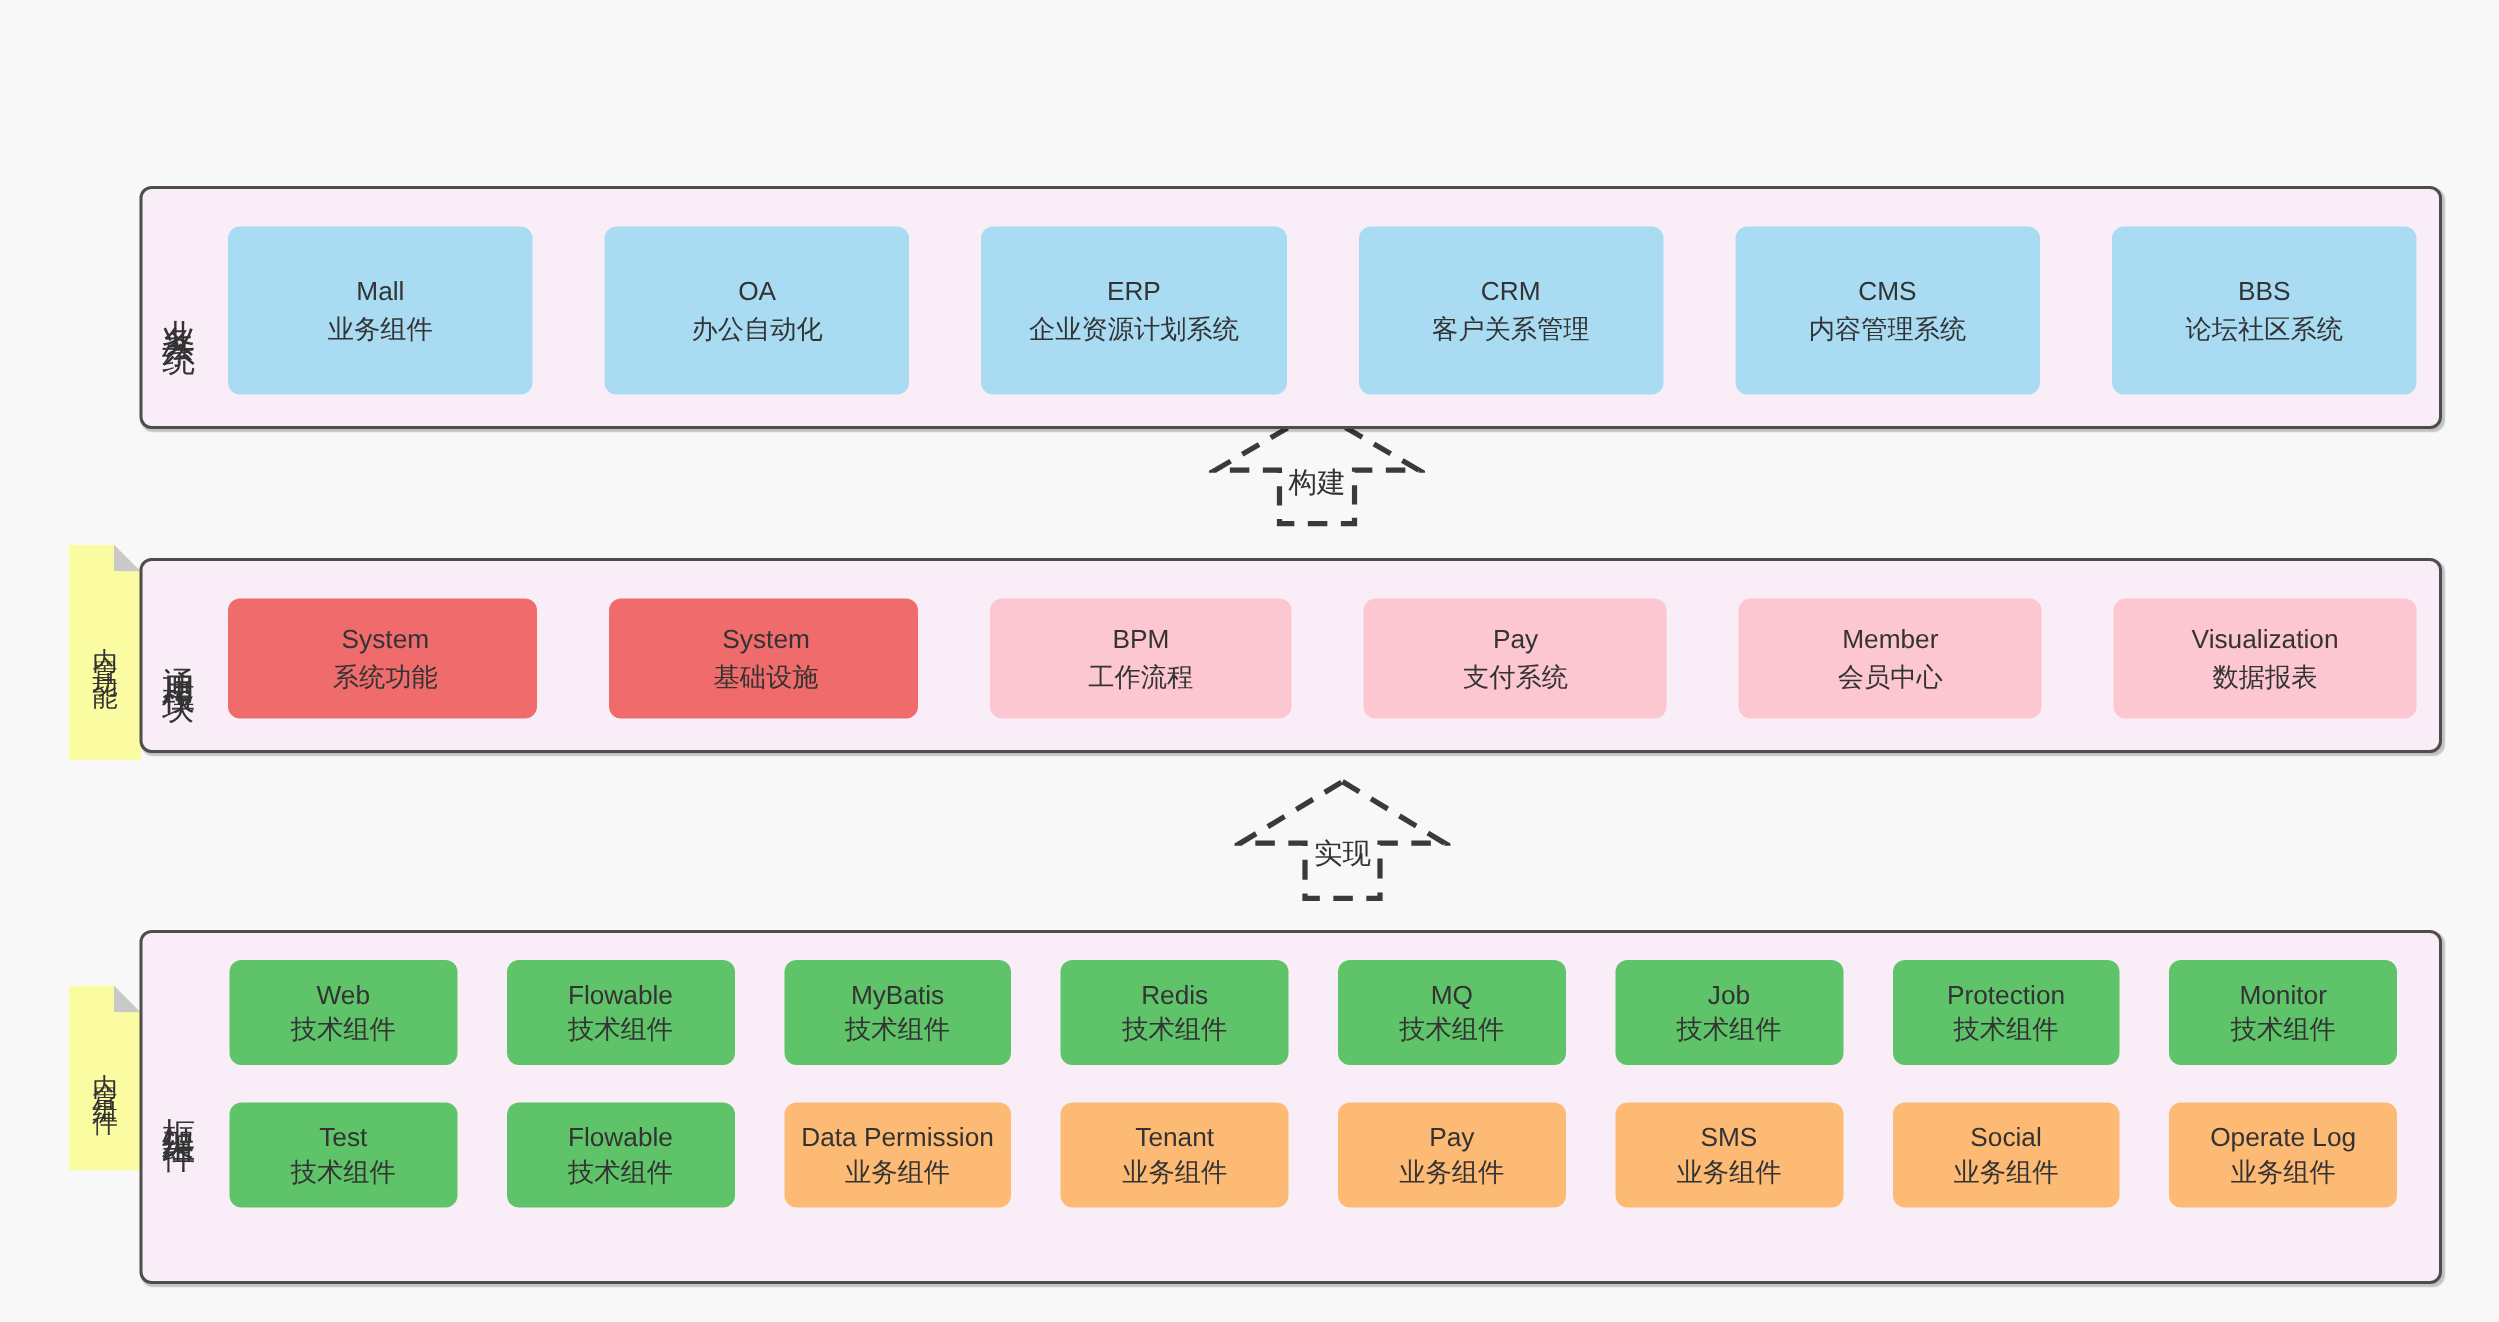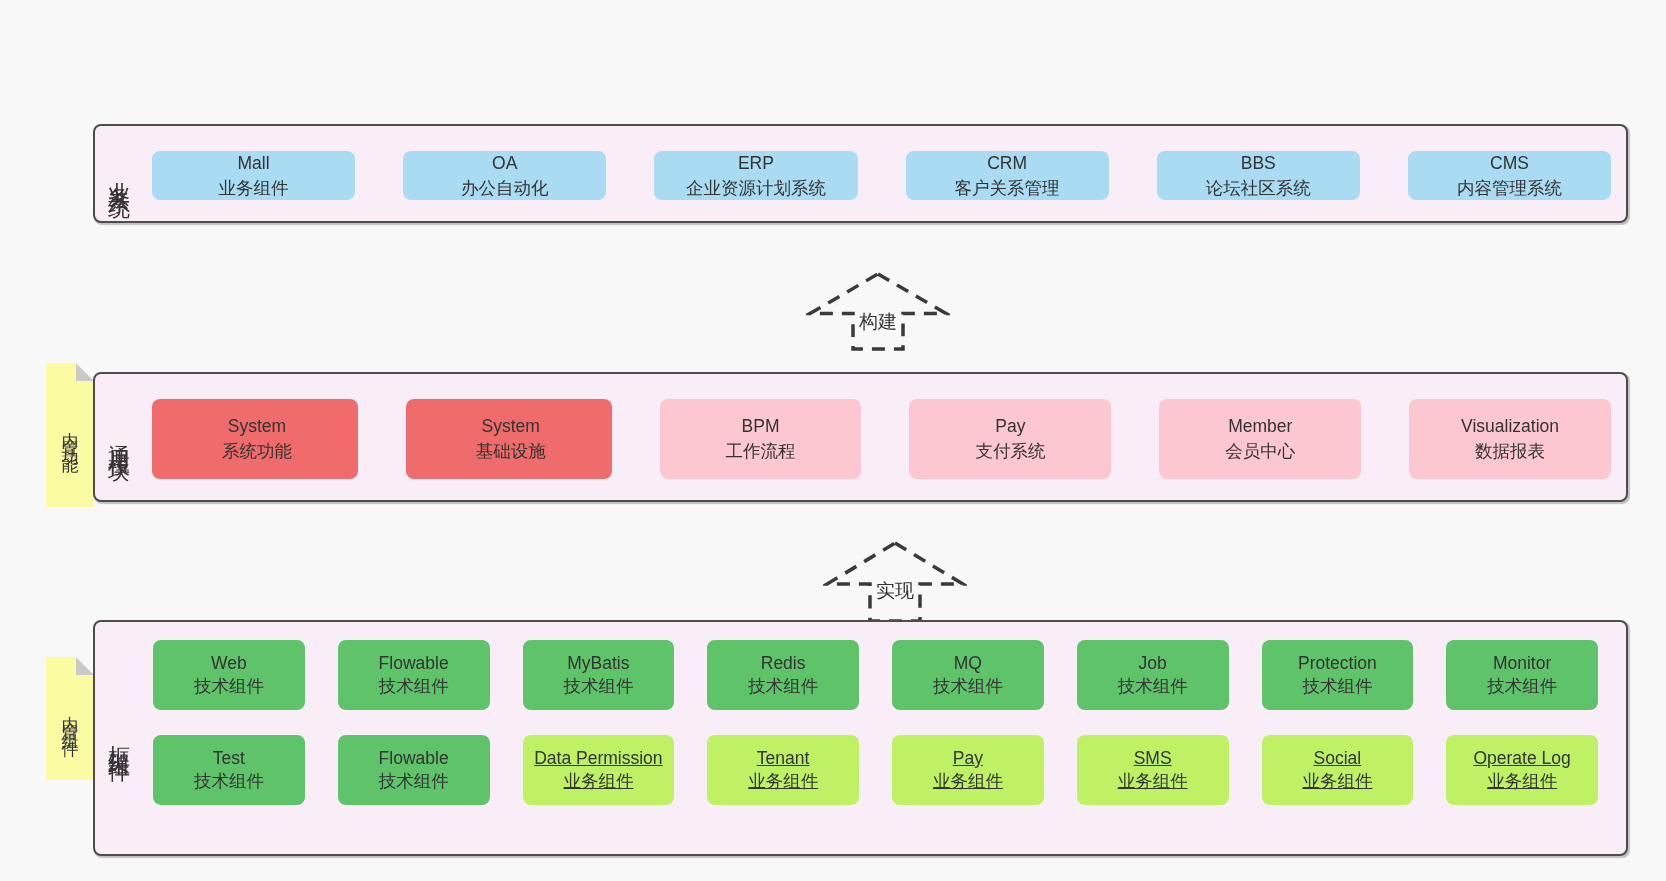--- a/index.html
+++ b/index.html
@@ -9,21 +9,21 @@
     font-family:"Liberation Sans","DejaVu Sans",sans-serif;
   }
 
   
   .layer {
     position:absolute; left:93px; width:1535px; box-sizing:border-box;
     background:#f9eef7; border:2px solid #4d4d4d; border-radius:8px;
     box-shadow:1.5px 1.5px 1px rgba(0,0,0,.22);
     z-index:2;
   }
-  #layer-business  { top:124px; height:99px; }
+  #layer-business  { top:124px; height:162px; }
   #layer-modules   { top:372px; height:130px; }
   #layer-framework { top:620px; height:236px; }
 
   .layer-label {
     position:absolute; left:9px; top:50%; transform:translateY(-50%);
     writing-mode:vertical-rl; text-orientation:upright;
     font-size:22px; letter-spacing:5px; color:#333; white-space:nowrap;
   }
 
   
@@ -39,42 +39,42 @@
   .box {
     flex:1; border-radius:8px; box-sizing:border-box; padding:2px 8px;
     display:flex; flex-direction:column; align-items:center; justify-content:center;
     text-align:center; font-size:17.5px; line-height:1.42;
   }
   .row8 .box { line-height:1.33; }
   .c-blue   { background:#a9dbf2; }
   .c-red    { background:#f06b6b;padding-left:12px; }
   .c-pink   { background:#fcc7d1; }
   .c-gdark  { background:#5fc36a; }
-  .c-glight { background:#bef264;text-decoration:underline; }
+  .c-glight { background:#fdba74; }
 
   
   .sticky {
     position:absolute; left:46px; width:48px; z-index:1;
     background:#fbfba1;
     clip-path:polygon(0 0, calc(100% - 18px) 0, 100% 18px, 100% 100%, 0 100%);
     display:flex; align-items:center; justify-content:center;
     writing-mode:vertical-rl; text-orientation:upright;
     font-size:17px; letter-spacing:8px; color:#333;
   }
   .sticky::after {
     content:""; position:absolute; top:0; right:0; width:18px; height:18px;
     background:#c9c9c9; clip-path:polygon(0 0, 100% 100%, 0 100%);
   }
   #sticky-functions  { top:363px; height:144px; }
   #sticky-components { top:657px; height:123px; }
 
   
   .arrow { position:absolute; width:144px; z-index:0; }
   #arrow-build     { left:806px; top:271px; height:81px; }
-  #arrow-implement { left:823px; top:540px; height:84px; }
+  #arrow-implement { left:823px; top:518px; height:84px; }
   .arrow svg { display:block; width:100%; height:100%; }
   .arrow-label {
     position:absolute; left:50%; top:51px; transform:translate(-50%,-50%);
     background:#f8f8f8; font-size:19px; padding:1px 4px; white-space:nowrap; color:#333;
   }
 </style>
 </head>
 <body>
 
 <div>
@@ -112,26 +112,26 @@
       </div>
       <div class="box c-blue">
         <span>ERP</span>
         <span>企业资源计划系统</span>
       </div>
       <div class="box c-blue">
         <span>CRM</span>
         <span>客户关系管理</span>
       </div>
       <div class="box c-blue">
+        <span>CMS</span>
+        <span>内容管理系统</span>
+      </div>
+      <div class="box c-blue">
         <span>BBS</span>
         <span>论坛社区系统</span>
-      </div>
-      <div class="box c-blue">
-        <span>CMS</span>
-        <span>内容管理系统</span>
       </div>
     </div>
   </div>
 
   <div class="layer" id="layer-modules">
     <div class="layer-label">通用模块</div>
     <div class="boxes6">
       <div class="box c-red">
         <span>System</span>
         <span>系统功能</span>

